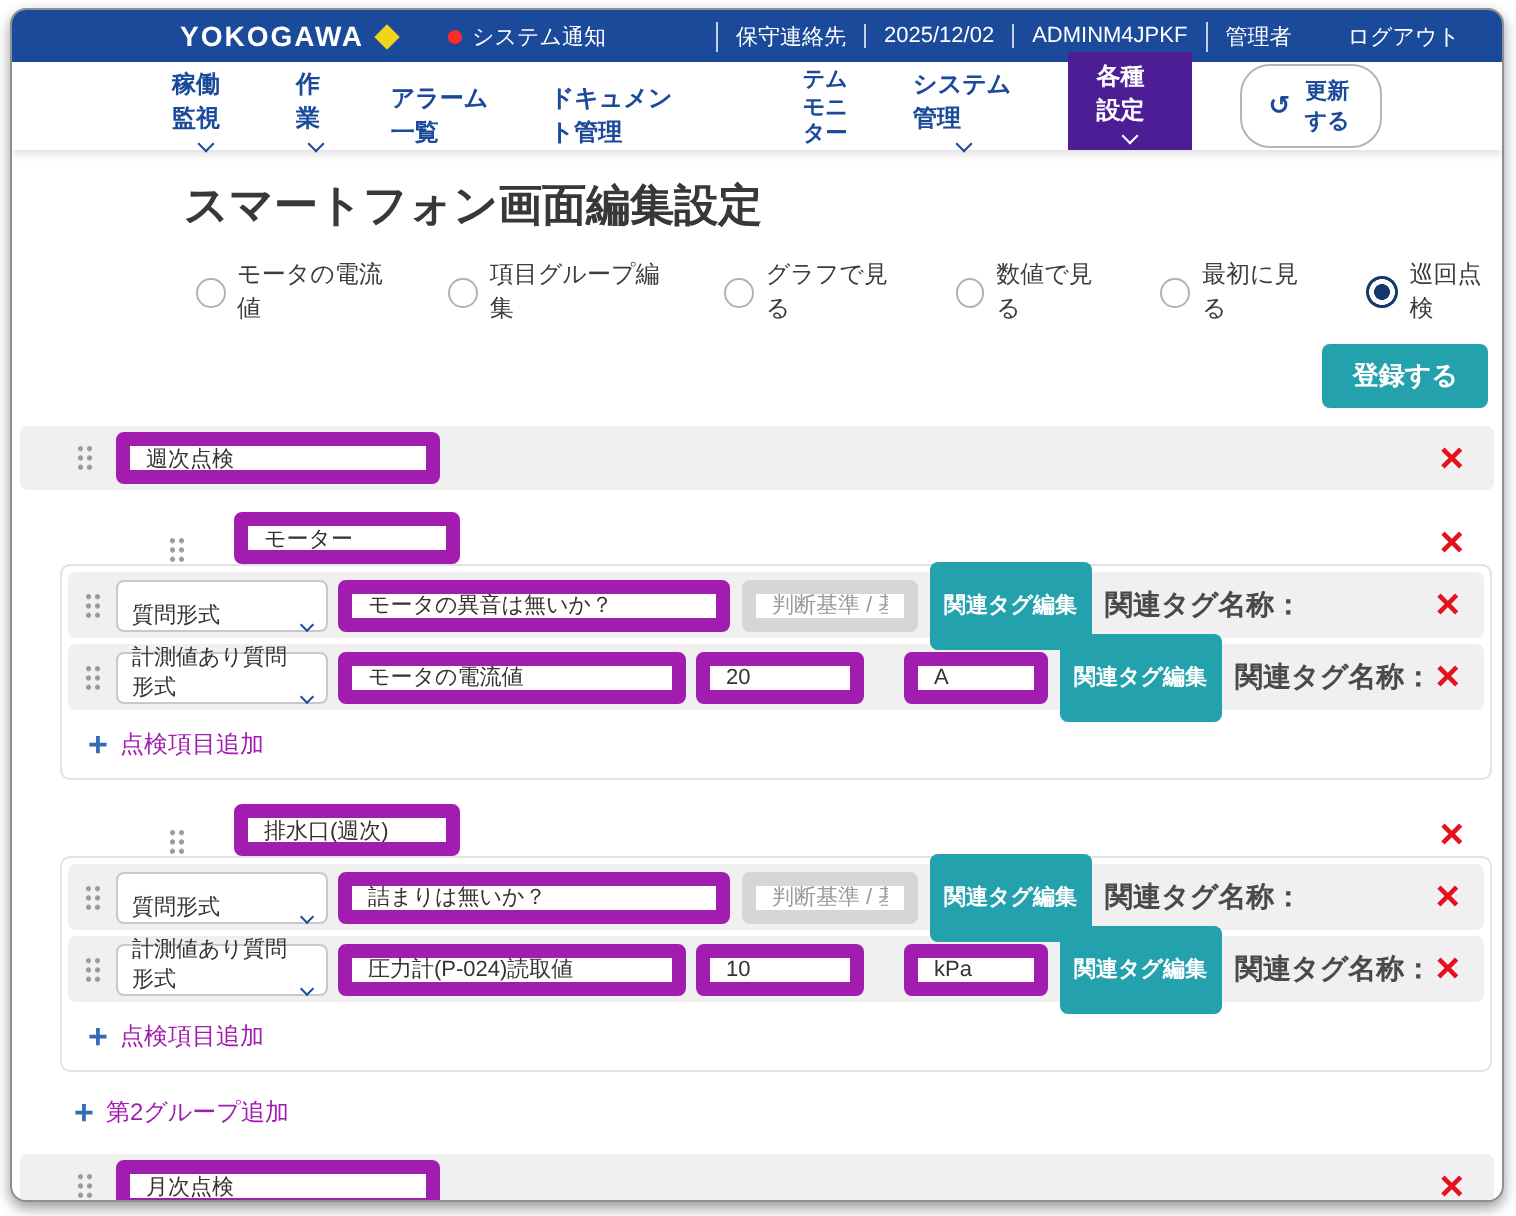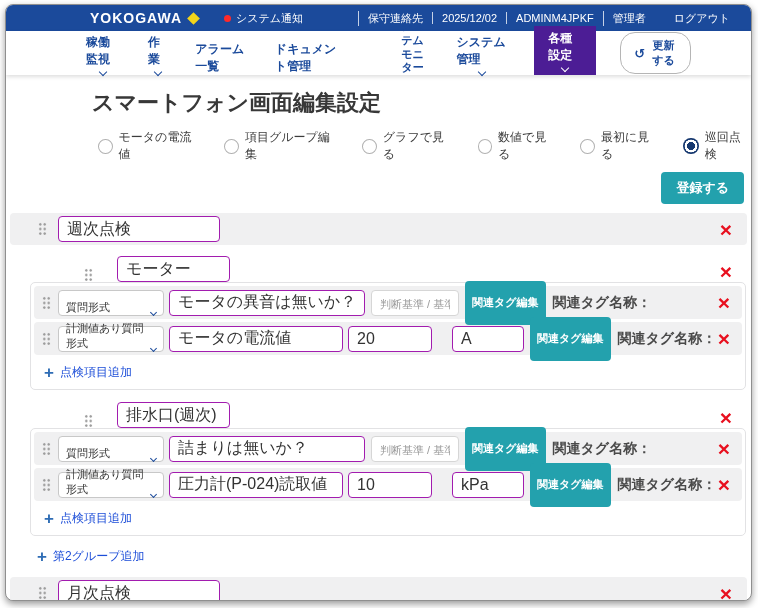--- a/index.html
+++ b/index.html
@@ -49,30 +49,30 @@
   .list { margin-top:9px; padding:0 4px; font-size:12px; color:#333; }
   .grow  { background:#f0f0f1; border-radius:4px; height:32px; display:flex; align-items:center;
            padding:0 15px 0 28px; margin-bottom:3px; }
   .irow  { background:#fff; height:34px; display:flex; align-items:flex-end; padding:0 15px 0 74px; }
   .qwrap { margin:0 1px 4px 20px; border:1px solid #e2e2e4; border-radius:5px; padding:3px; background:#fff; }
   .qrow  { background:#f0f0f1; border-radius:4px; height:33px; display:flex; align-items:center;
            padding:0 12px 0 8px; margin-bottom:3px; }
   .addrow { height:28px; display:flex; align-items:center; padding-left:10px; gap:6px; cursor:pointer; }
   .addgroup { height:32px; display:flex; align-items:center; padding-left:27px; gap:6px; margin-bottom:5px; cursor:pointer; }
   .plus { color:#2f6db5; font-size:17px; font-weight:bold; line-height:1; }
-  .addtext { font-size:12px; color:#1d4ed8; }
+  .addtext { font-size:12px; color:#a21caf; }
 
   .handle { width:9px; height:14px; flex:none;
       background-image:radial-gradient(circle,#9a9a9a 1.15px,transparent 1.35px);
       background-size:4.5px 4.66px; cursor:grab; }
   .grow .handle { margin-right:11px; }
   .irow .handle { margin-right:24px; }
   .qrow .handle { margin-right:7px; }
 
-  .inp { height:26px; border:1px solid #a21caf; border-radius:4px; padding:0 8px; font-size:16px;
+  .inp { height:26px; border:7px solid #a21caf; border-radius:4px; padding:0 8px; font-size:11px;
          color:#333; background:#fff; font-family:inherit; }
   .inp::placeholder { color:#9a9a9a; font-size:11px; }
   .w-name { width:162px; } .w-item { width:113px; }
   .w-q1 { width:196px; margin-left:5px; } .w-q2 { width:174px; margin-left:5px; }
   .w-crit { width:88px; margin-left:6px; border-color:#d6d6d6; }
   .w-val { width:84px; margin-left:5px; } .w-unit { width:72px; margin-left:20px; }
 
   .sel { height:26px; width:106px; flex:none; border:1px solid #c8c8c8; border-radius:4px; background:#fff;
          display:flex; align-items:flex-end; justify-content:space-between; padding:0 7px; font-size:11px;
          color:#333; cursor:pointer; }

